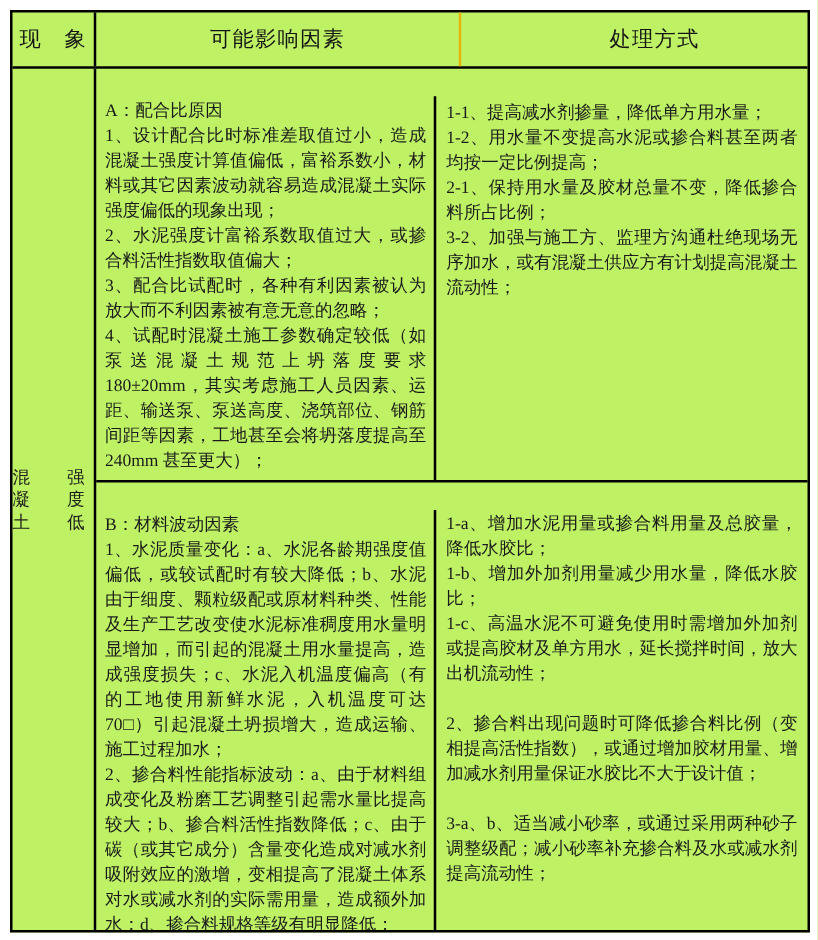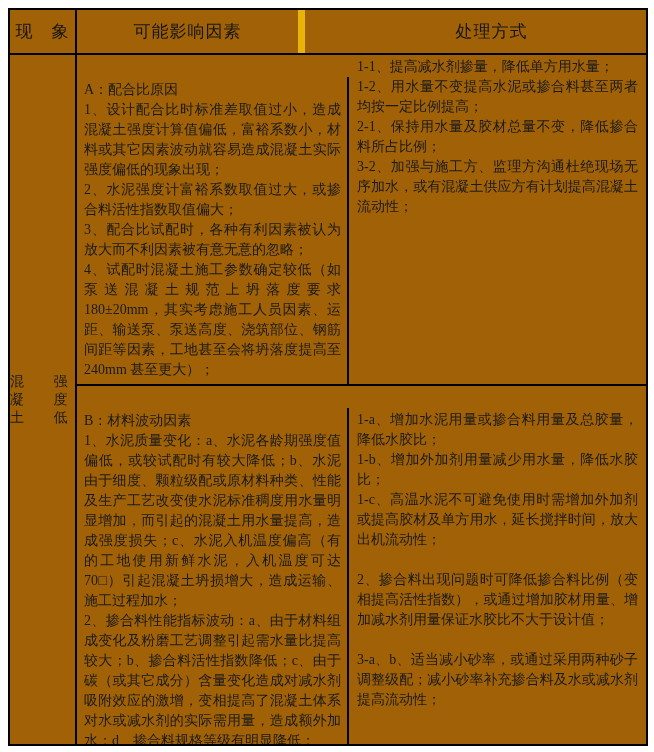--- a/index.html
+++ b/index.html
@@ -12,38 +12,38 @@
     position: relative;
     overflow: hidden;
   }
   .doc-table {
     position: absolute;
     left: 8px; top: 8px;
     width: 640px; height: 738px;
     border: 2px solid #000;
     display: flex;
     flex-direction: column;
-    background: #a16207;
+    background: #bef264;
   }
   .header-row {
     display: flex;
     height: 45px;
     border-bottom: 2px solid #000;
     flex: none;
   }
   .header-cell {
     display: flex;
     align-items: center;
     justify-content: center;
     font-size: 17px;
     letter-spacing: 1px;
     color: #151515;
   }
   .col-1 { width: 67px; border-right: 2px solid #000; flex: none; }
-  .col-2 { width: 228px; border-right: 7px solid #eab308; flex: none; }
+  .col-2 { width: 292px; border-right: 2px solid #eab308; flex: none; }
   .col-3 { flex: 1; padding-left: 32px; }
   .body-wrap { display: flex; flex: 1; min-height: 0; }
   .phenom-cell {
     width: 67px; flex: none;
     border-right: 2px solid #000;
     display: flex;
     flex-direction: row;
     align-items: center;
     justify-content: center;
     gap: 22px;
@@ -64,21 +64,21 @@
   .factors-cell {
     width: 272px; flex: none;
     border-right: 2px solid #000;
     padding: 3px 6px 2px 7px;
     margin-top: 22px;
   }
   .treatment-cell {
     flex: 1;
     padding: 3px 8px 2px 8px;
   }
-  .treatment-cell.pad-top-a { padding-top: 2px; }
+  .treatment-cell.pad-top-a { padding-top: 26px; }
   .treatment-cell.pad-top-b { padding-top: 24px; }
   .cell p { margin: 0; }
   .cell p.gap-top { margin-top: 20px; }
 </style>
 </head>
 <body>
 
 <div class="doc-table">
 
   <div class="header-row">

